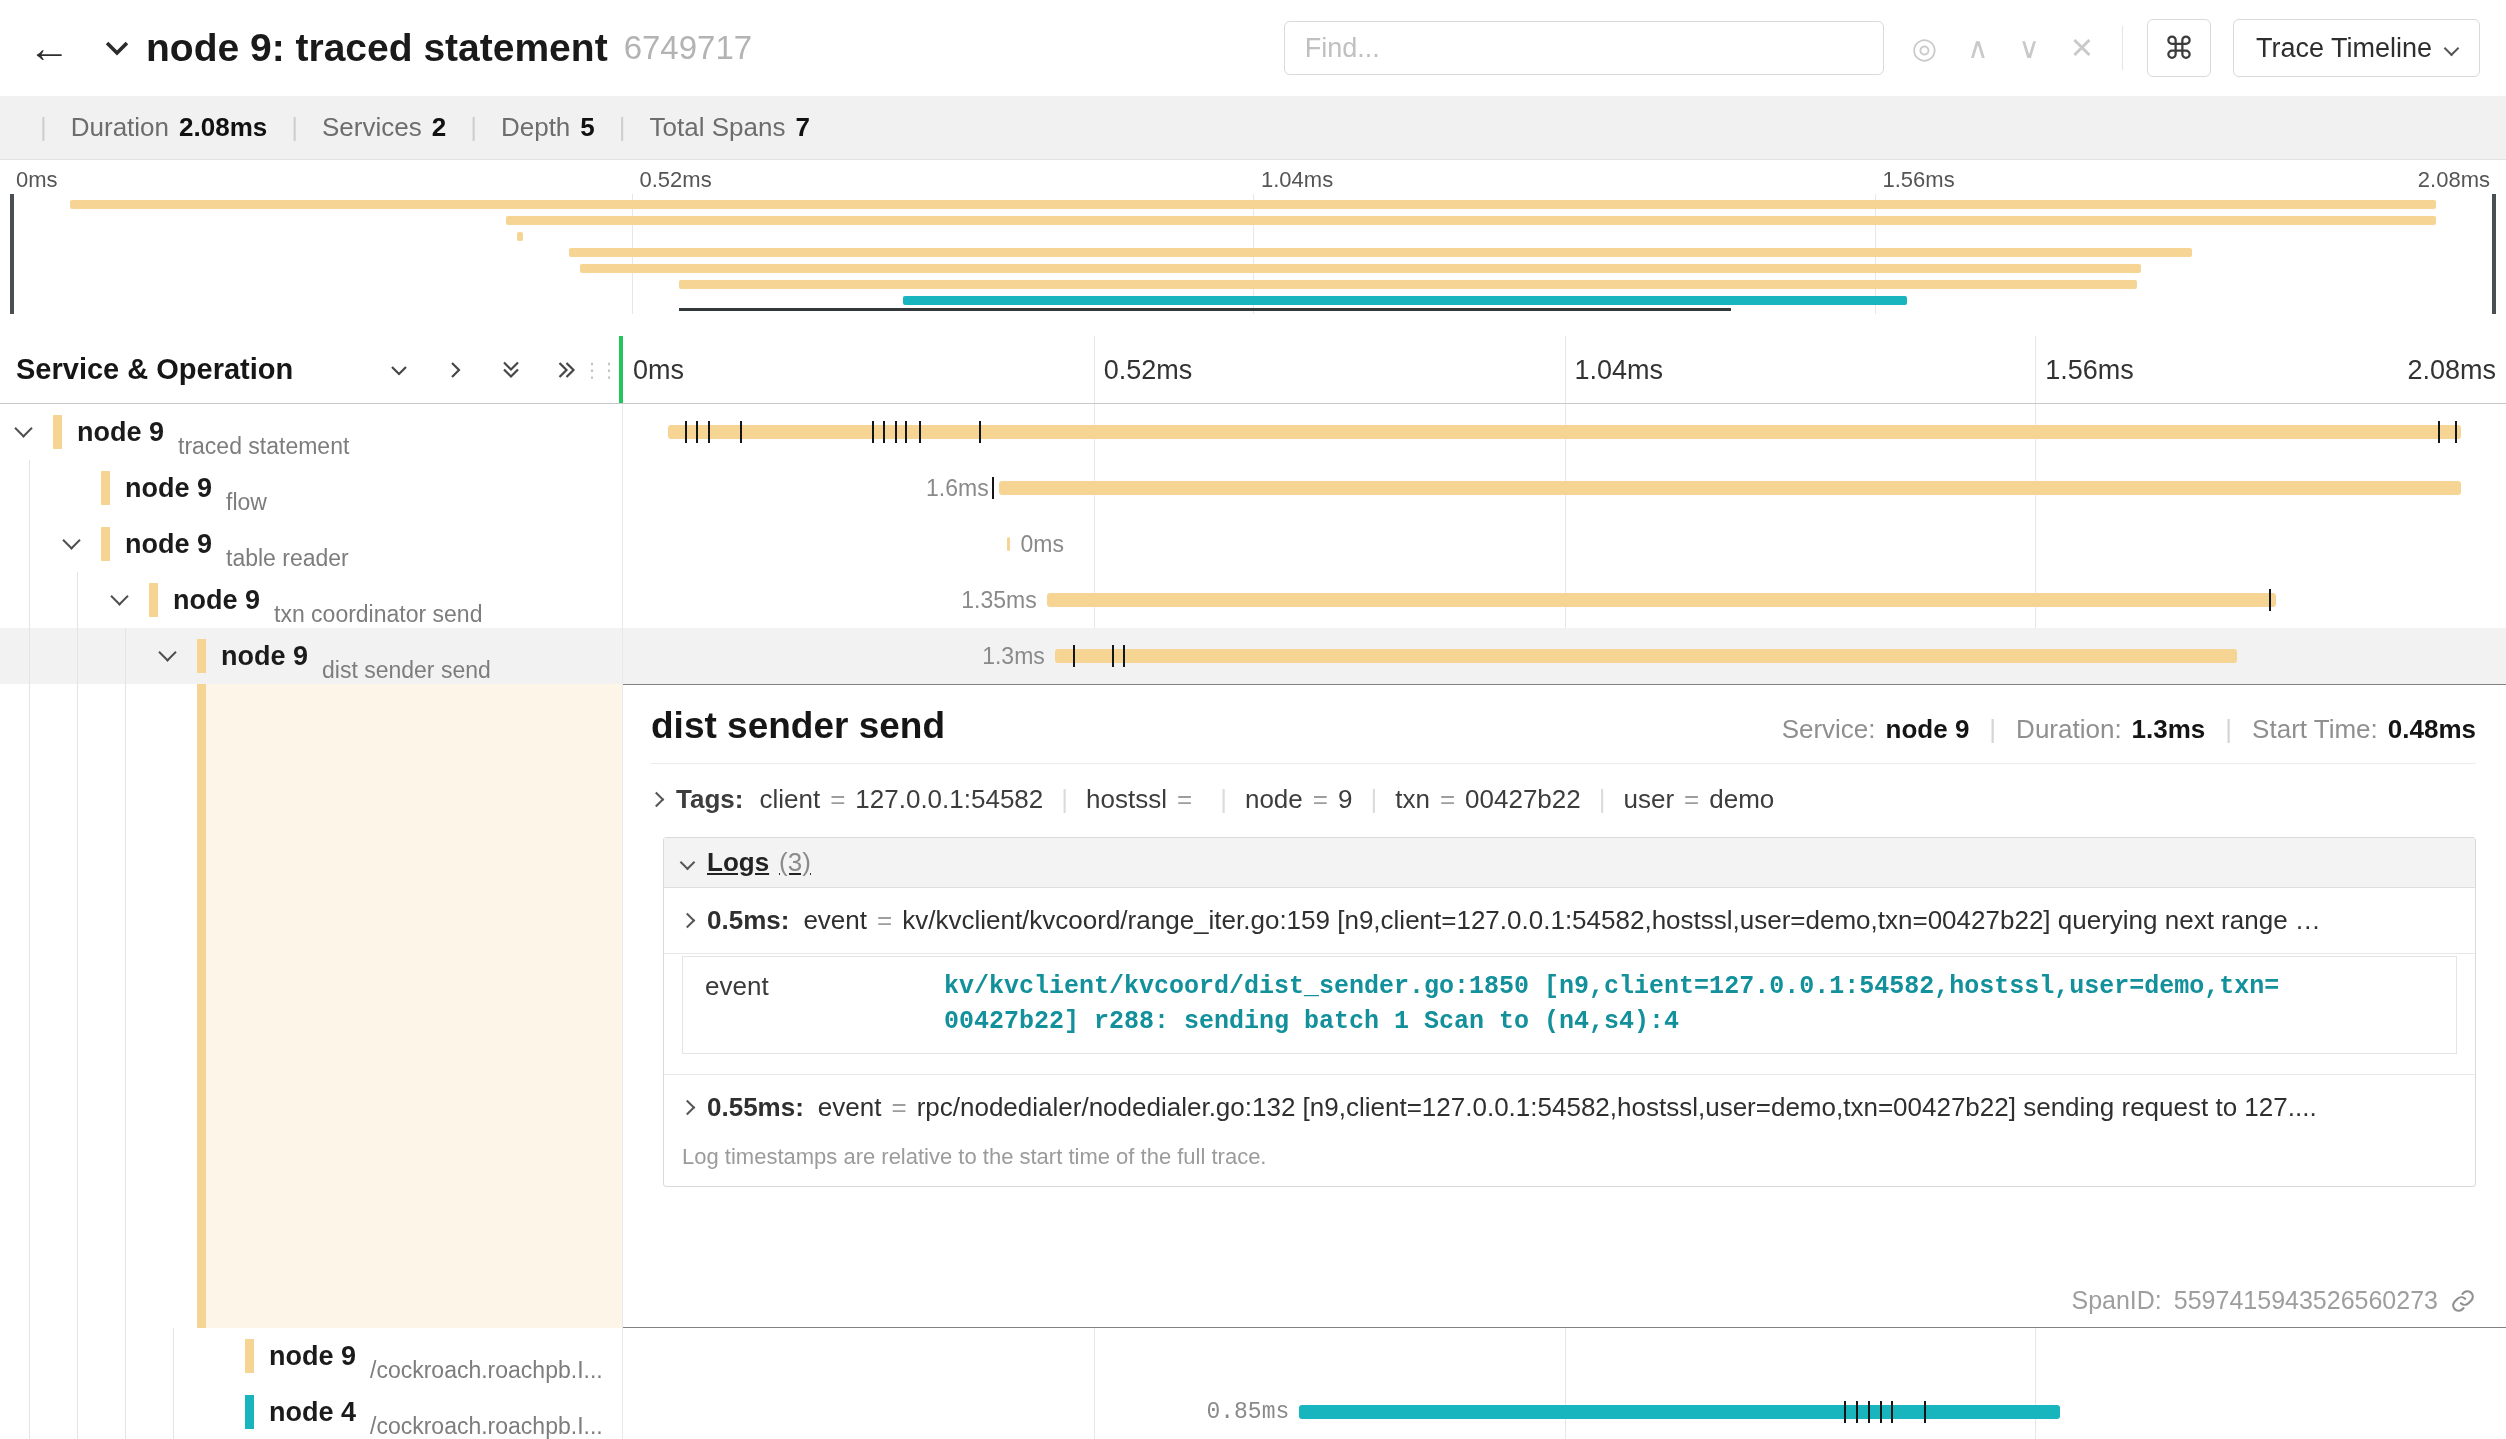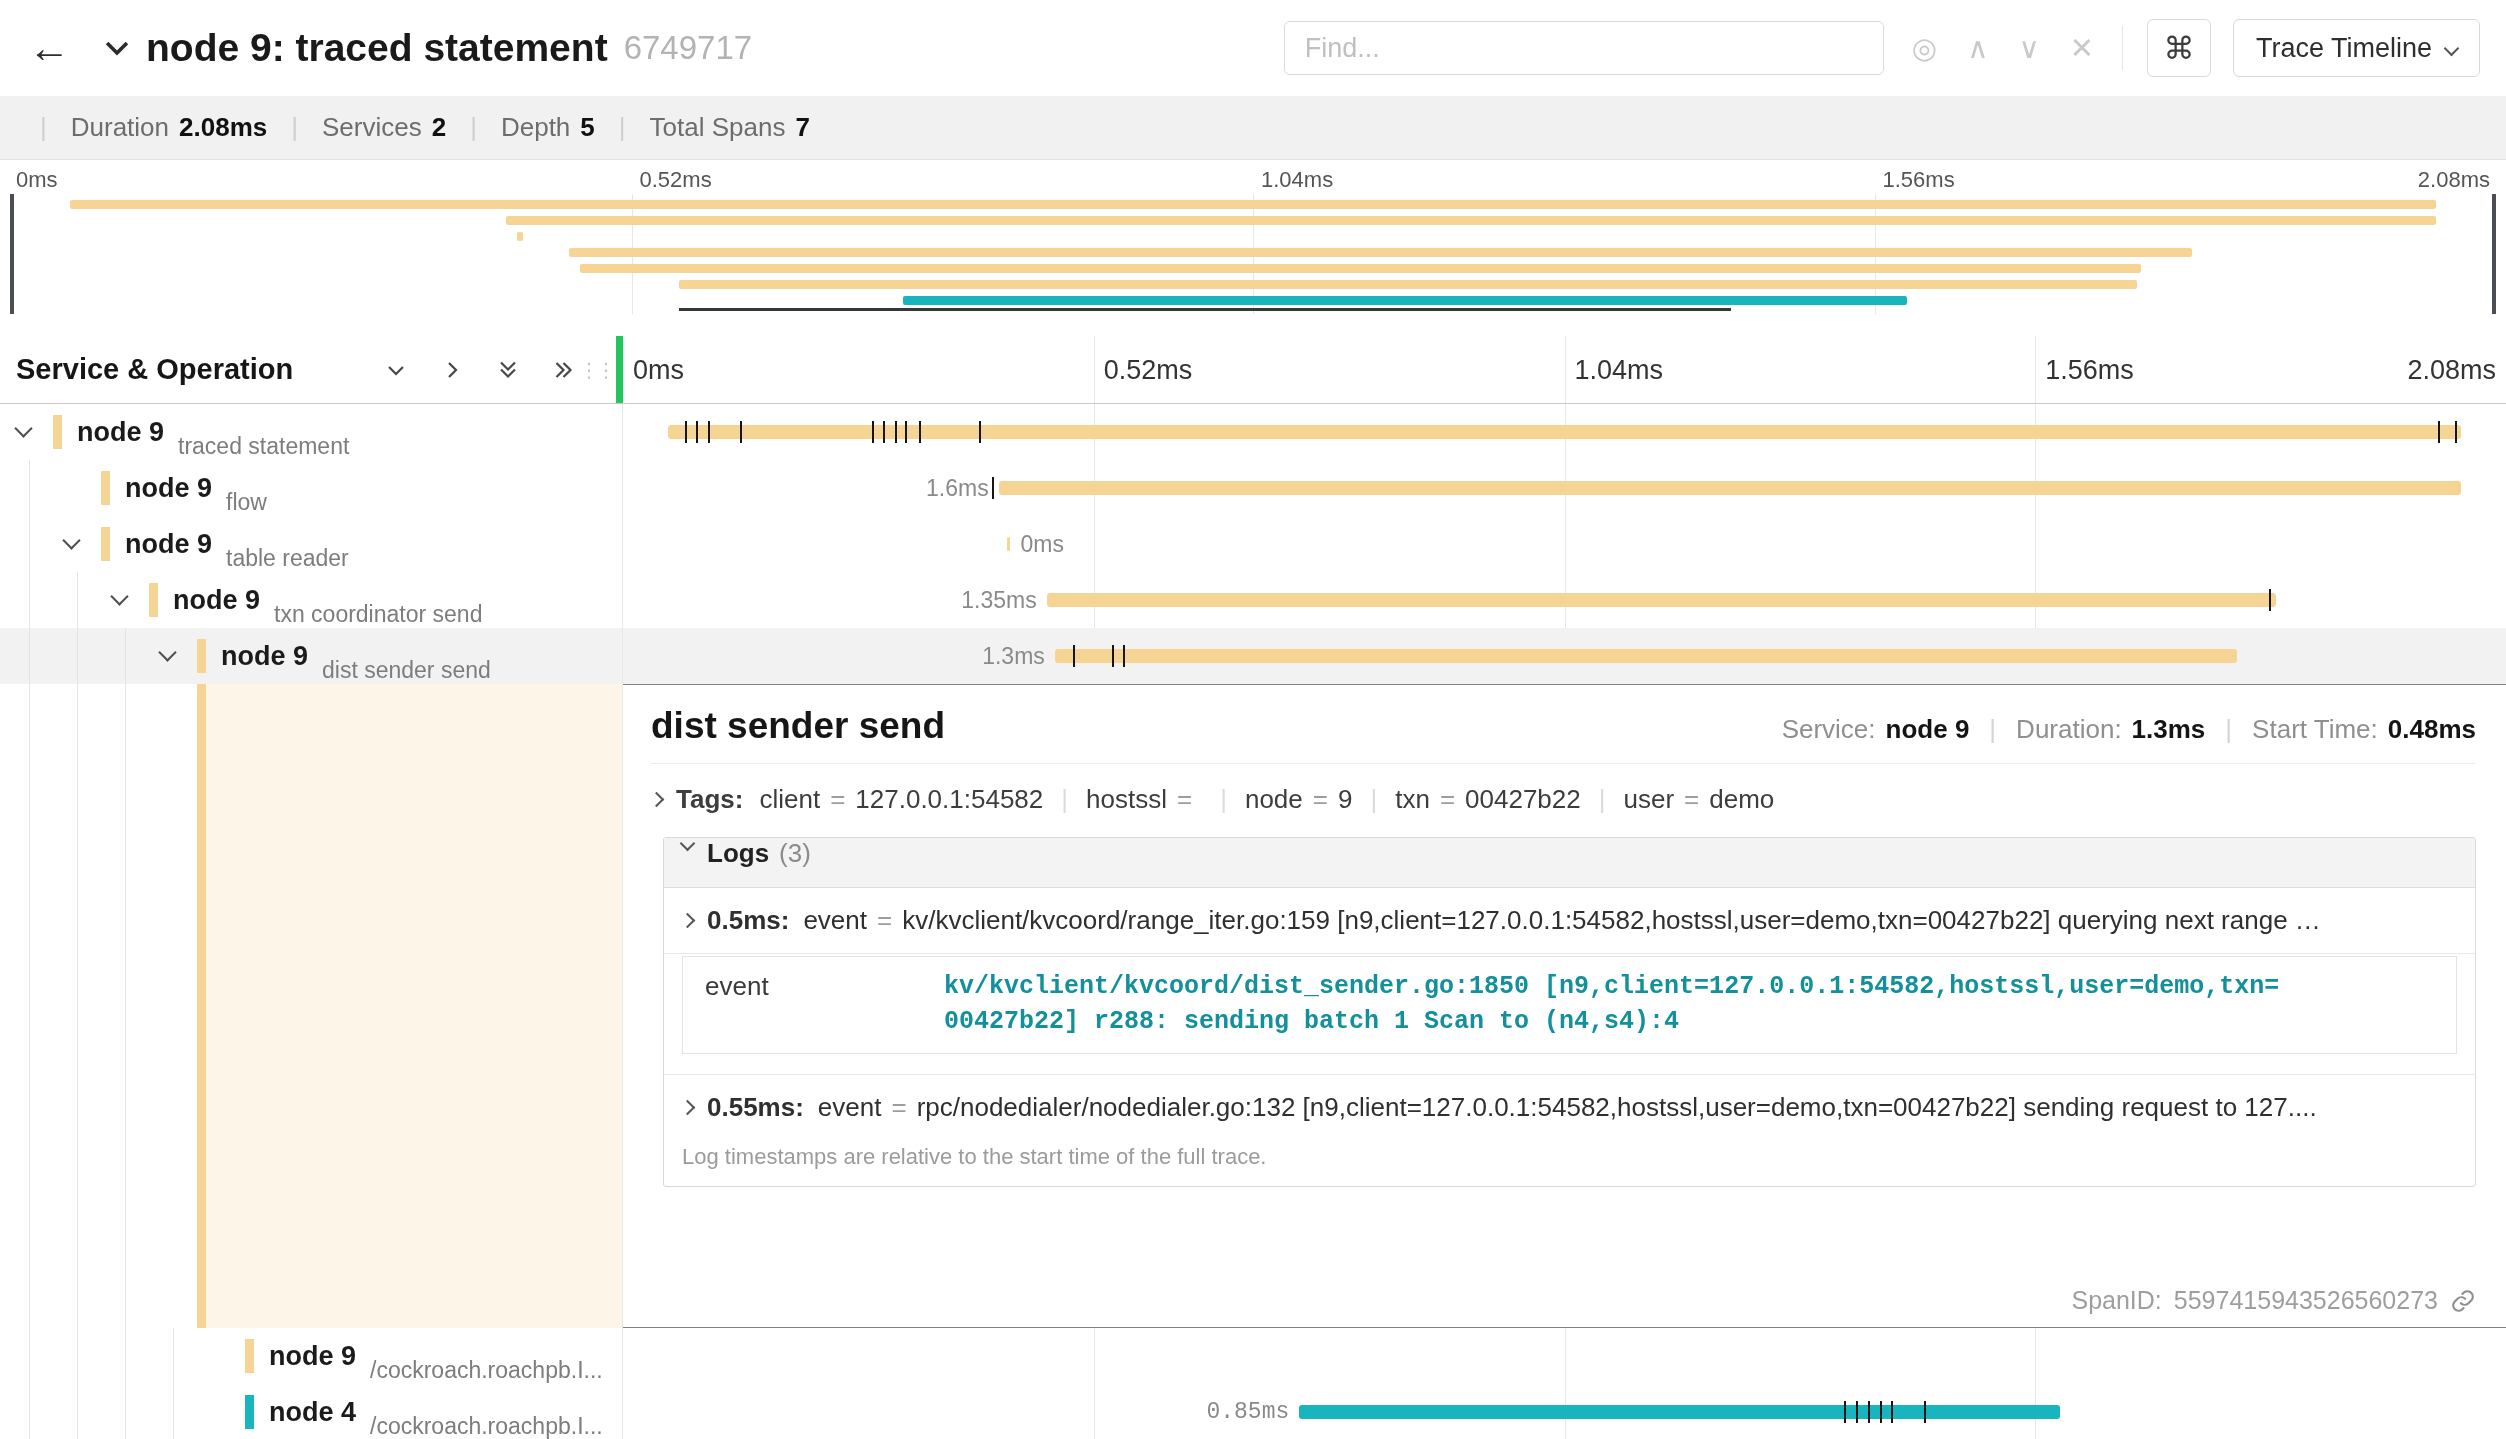--- a/index.html
+++ b/index.html
@@ -35,21 +35,21 @@
   .mini-ticks span { position:absolute; top:7px; }
   .mini-canvas { position:relative; height:120px; background:#fff; }
   .gridline { position:absolute; top:0; bottom:0; width:1px; background:#e7e7e7; }
   .mini-bar { position:absolute; height:9px; border-radius:2px; }
   .mini-critical { position:absolute; bottom:3px; height:3px; background:#33383b; }
   .scrub { position:absolute; top:0; bottom:0; width:4px; background:#4b4f54; cursor:ew-resize; }
   .scrub-left { left:0; } .scrub-right { right:0; }
 
   
   .tl-header { margin-top:22px; height:68px; display:flex; border-bottom:1px solid #c9c9c9; background:#fff; }
-  .tl-left { width:623px; flex:0 0 623px; display:flex; align-items:center; padding-left:16px; border-right:7px solid #22c55e; position:relative; }
+  .tl-left { width:623px; flex:0 0 623px; display:flex; align-items:center; padding-left:16px; border-right:4px solid #22c55e; position:relative; }
   .tl-left-title { font-size:29px; font-weight:700; color:#161616; }
   .tl-icons { margin-left:auto; display:flex; align-items:center; gap:32px; padding-right:40px; }
   .tl-icons span { display:flex; cursor:pointer; }
   .resizer { position:absolute; right:3px; top:50%; transform:translateY(-50%); color:#c4c4c4; font-size:20px; letter-spacing:-3px; cursor:col-resize; }
   .tl-right { flex:1; position:relative; font-size:27px; color:#333; }
   .tl-right .tick-label { position:absolute; top:50%; transform:translateY(-50%); }
 
   
   .rows { position:relative; background:#fff; }
   .gridlayer { position:absolute; left:623px; top:0; bottom:0; right:0; pointer-events:none; }
@@ -81,21 +81,21 @@
   .detail-title { font-size:37px; font-weight:700; color:#161616; }
   .detail-meta { margin-left:auto; display:flex; align-items:baseline; font-size:26px; }
   .meta-label { color:#8f8f8f; }
   .meta-value { color:#141414; font-weight:700; margin-left:10px; }
   .meta-sep { color:#d4d4d4; margin:0 20px; }
   .tags-row { display:flex; align-items:center; margin-top:20px; font-size:26px; color:#3d3d3d; overflow:hidden; white-space:nowrap; cursor:pointer; }
   .tags-label { font-weight:700; margin:0 16px 0 14px; }
   .tag-eq { color:#9d9d9d; margin:0 10px; }
   .tag-sep { color:#dcdcdc; margin:0 18px; }
   .logs-box { margin:22px 0 0 12px; border:1px solid #d9d9d9; border-radius:3px; }
-  .logs-header { display:flex; align-items:flex-start; height:50px; background:#f3f3f3; border-bottom:1px solid #dedede; padding:0 18px; font-size:26px; cursor:pointer; }
+  .logs-header { display:flex; align-items:center; height:50px; background:#f3f3f3; border-bottom:1px solid #dedede; padding:0 18px; font-size:26px; cursor:pointer;text-decoration:underline; }
   .logs-title { font-weight:700; margin-left:14px; }
   .logs-count { color:#8b8b8b; margin-left:10px; }
   .log-row { display:flex; align-items:center; min-height:66px; padding:0 18px; font-size:26px; color:#2f2f2f; cursor:pointer; }
   .log-time { font-weight:700; margin:0 14px; white-space:nowrap; }
   .log-line { white-space:nowrap; overflow:hidden; flex:1; }
   .eq { color:#9d9d9d; margin:0 10px; }
   .row-a { border-bottom:1px solid #e8e8e8; }
   .row-c { border-top:1px solid #e8e8e8; }
   .log-open-head { display:flex; align-items:center; height:56px; padding:0 18px; font-size:26px; cursor:pointer; }
   .kv-table { display:flex; margin:2px 18px 20px; border:1px solid #e4e4e4; background:#fff; }

